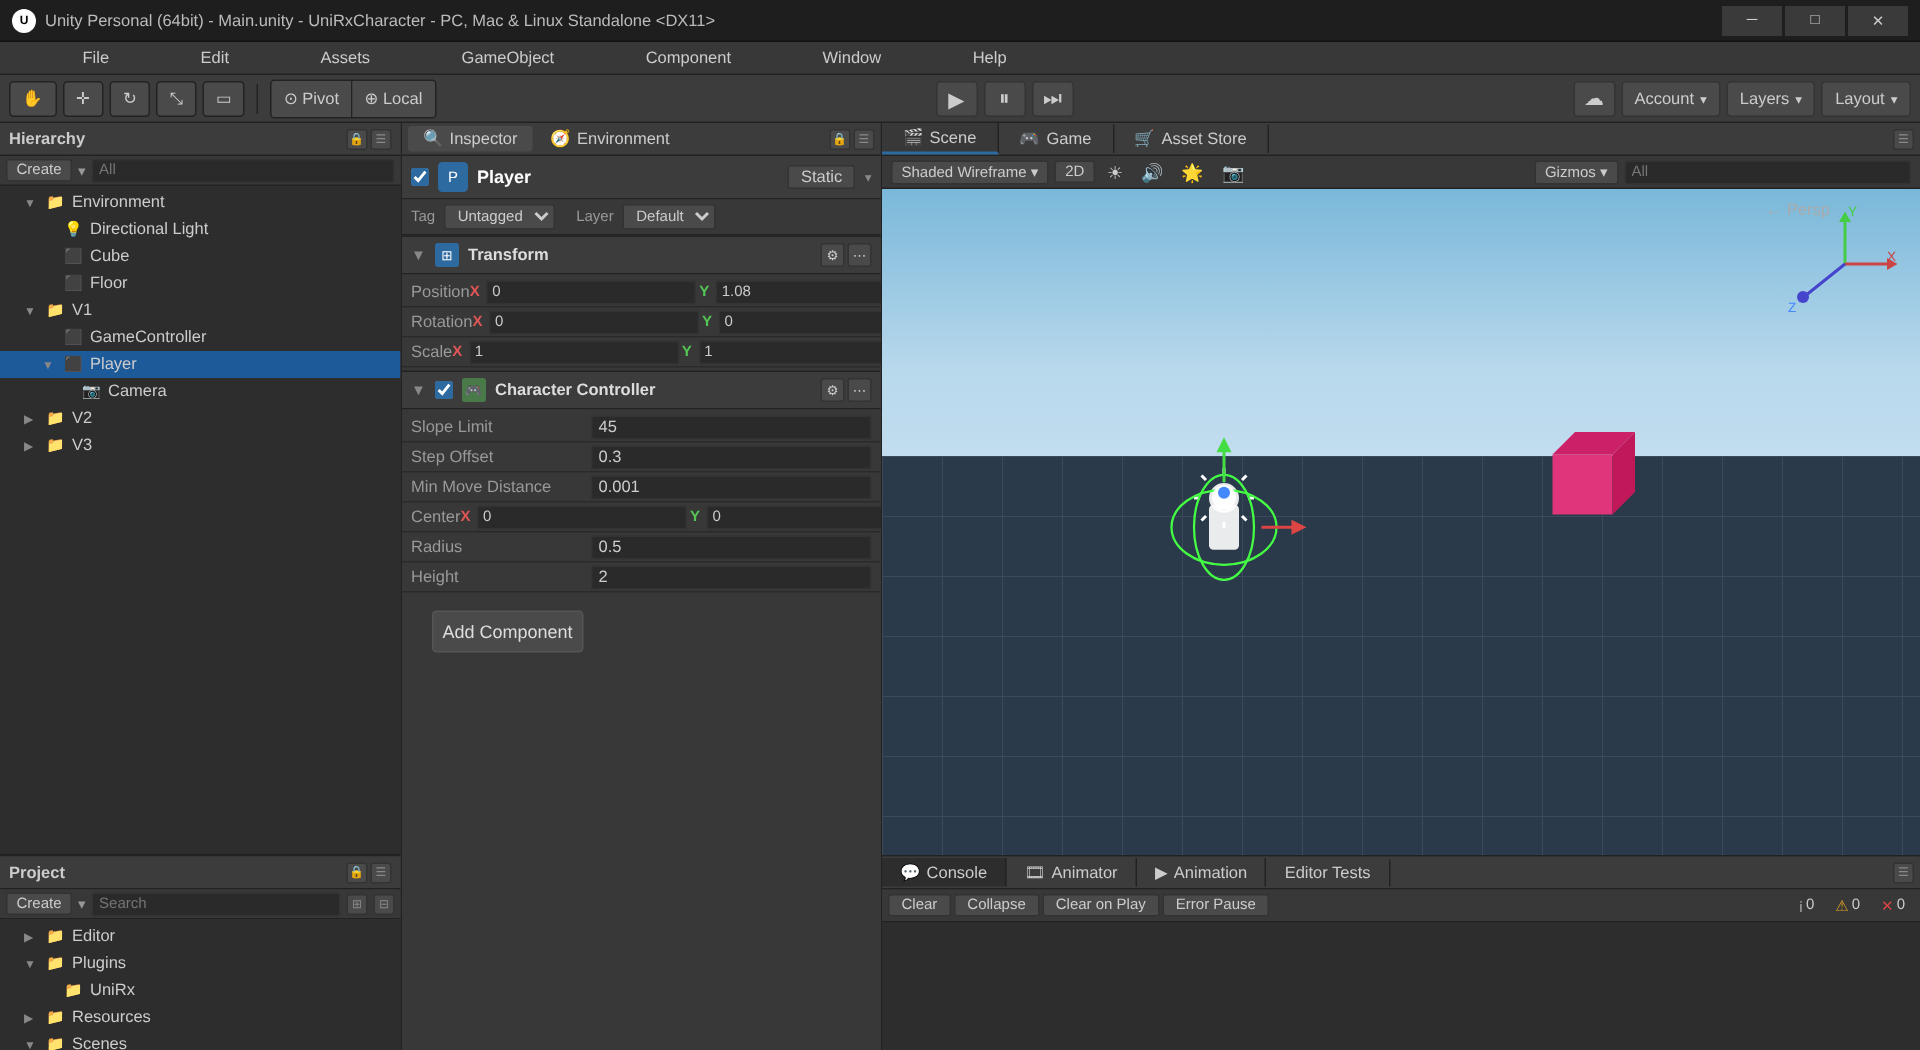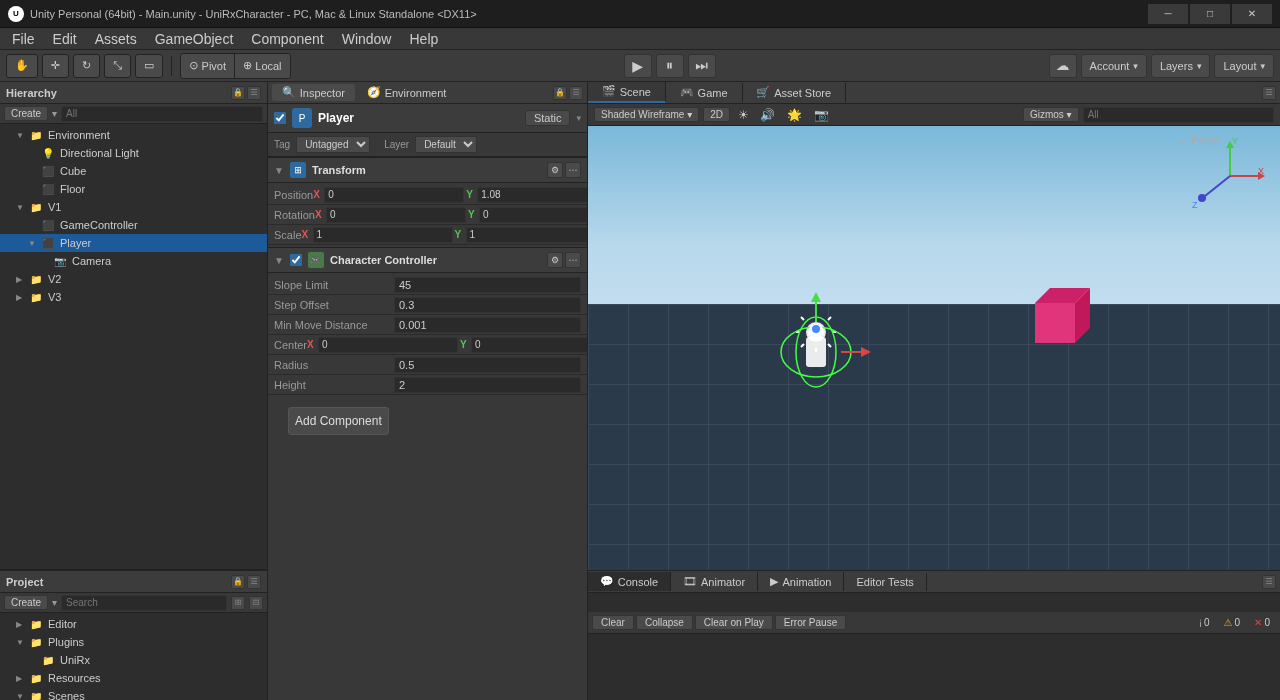--- a/index.html
+++ b/index.html
@@ -14,21 +14,21 @@
     #titlebar .title-text { color: #bbb; font-size: 11px; }
     #titlebar .win-controls { display: flex; gap: 2px; }
     #titlebar .win-btn { width: 40px; height: 20px; background: #3a3a3a; border: none; color: #ccc; cursor: pointer; font-size: 10px; display: flex; align-items: center; justify-content: center; }
     .unity-logo { width: 16px; height: 16px; background: #fff; border-radius: 50%; display: flex; align-items: center; justify-content: center; font-size: 8px; color: #000; font-weight: bold; }
 
     
     #menubar {
       height: 22px; background: #383838; display: flex; align-items: center;
       border-bottom: 1px solid #222; padding: 0 4px; gap: 2px;
     }
-    .menu-item { padding: 2px 8px; color: #ccc; cursor: pointer; font-size: 14px; border-radius: 2px; }
+    .menu-item { padding: 2px 8px; color: #ccc; cursor: pointer; font-size: 11px; border-radius: 2px; margin-left: 43px; }
 
     
     #toolbar {
       height: 32px; background: #3c3c3c; display: flex; align-items: center;
       border-bottom: 1px solid #222; padding: 0 6px; gap: 4px;
     }
     .tool-btn {
       height: 24px; background: #4a4a4a; border: 1px solid #222; color: #ccc;
       padding: 0 8px; cursor: pointer; border-radius: 3px; font-size: 11px; display: flex; align-items: center; gap: 3px;
     }
@@ -108,21 +108,21 @@
     .sky-gradient { position: absolute; top: 0; left: 0; right: 0; height: 45%; background: linear-gradient(180deg, #7ab8d9 0%, #b8d8ec 60%, #c5dff0 100%); }
     .ground-plane { position: absolute; bottom: 0; left: 0; right: 0; height: 60%; background: #2a3a4a; }
     .grid-overlay { position: absolute; bottom: 0; left: 0; right: 0; height: 60%; background-image: linear-gradient(#3a4a5a 1px, transparent 1px), linear-gradient(90deg, #3a4a5a 1px, transparent 1px); background-size: 40px 40px; }
     .scene-persp { position: absolute; top: 8px; right: 60px; color: #aaa; font-size: 11px; }
     
     
     #console-area { height: 130px; background: #2d2d2d; border-top: 1px solid #222; display: flex; flex-direction: column; }
     #console-tabs { height: 22px; background: #3c3c3c; display: flex; align-items: center; border-bottom: 1px solid #222; }
     .console-tab { padding: 3px 12px; color: #ccc; font-size: 11px; cursor: pointer; border-right: 1px solid #222; display: flex; align-items: center; gap: 4px; }
     .console-tab.active { background: #2d2d2d; }
-    #console-toolbar { height: 22px; background: #383838; display: flex; align-items: center; padding: 0 4px; gap: 2px; border-bottom: 1px solid #222; margin-top: 19px; }
+    #console-toolbar { height: 22px; background: #383838; display: flex; align-items: center; padding: 0 4px; gap: 2px; border-bottom: 1px solid #222; }
     .console-btn { background: #4a4a4a; border: 1px solid #333; color: #ccc; padding: 1px 8px; font-size: 10px; cursor: pointer; border-radius: 2px; }
     .console-count { padding: 1px 6px; color: #ccc; font-size: 10px; display: flex; align-items: center; gap: 2px; }
     #console-content { flex: 1; background: #2d2d2d; }
     #project-header { height: 22px; background: #3c3c3c; display: flex; align-items: center; padding: 0 6px; border-bottom: 1px solid #222; justify-content: space-between; }
     #project-toolbar { height: 20px; background: #383838; display: flex; align-items: center; padding: 0 4px; gap: 4px; border-bottom: 1px solid #222; }
     #project-content { flex: 1; background: #2d2d2d; overflow-y: auto; padding: 2px 0; }
     .scrollbar-btn { width: 14px; height: 14px; background: #4a4a4a; border: 1px solid #333; color: #888; cursor: pointer; font-size: 8px; display: flex; align-items: center; justify-content: center; border-radius: 2px; }
     #left-panels { width: 268px; display: flex; flex-direction: column; border-right: 1px solid #222; }
     #hierarchy-panel { flex: 1; display: flex; flex-direction: column; border-bottom: 1px solid #222; min-height: 300px; }
 

